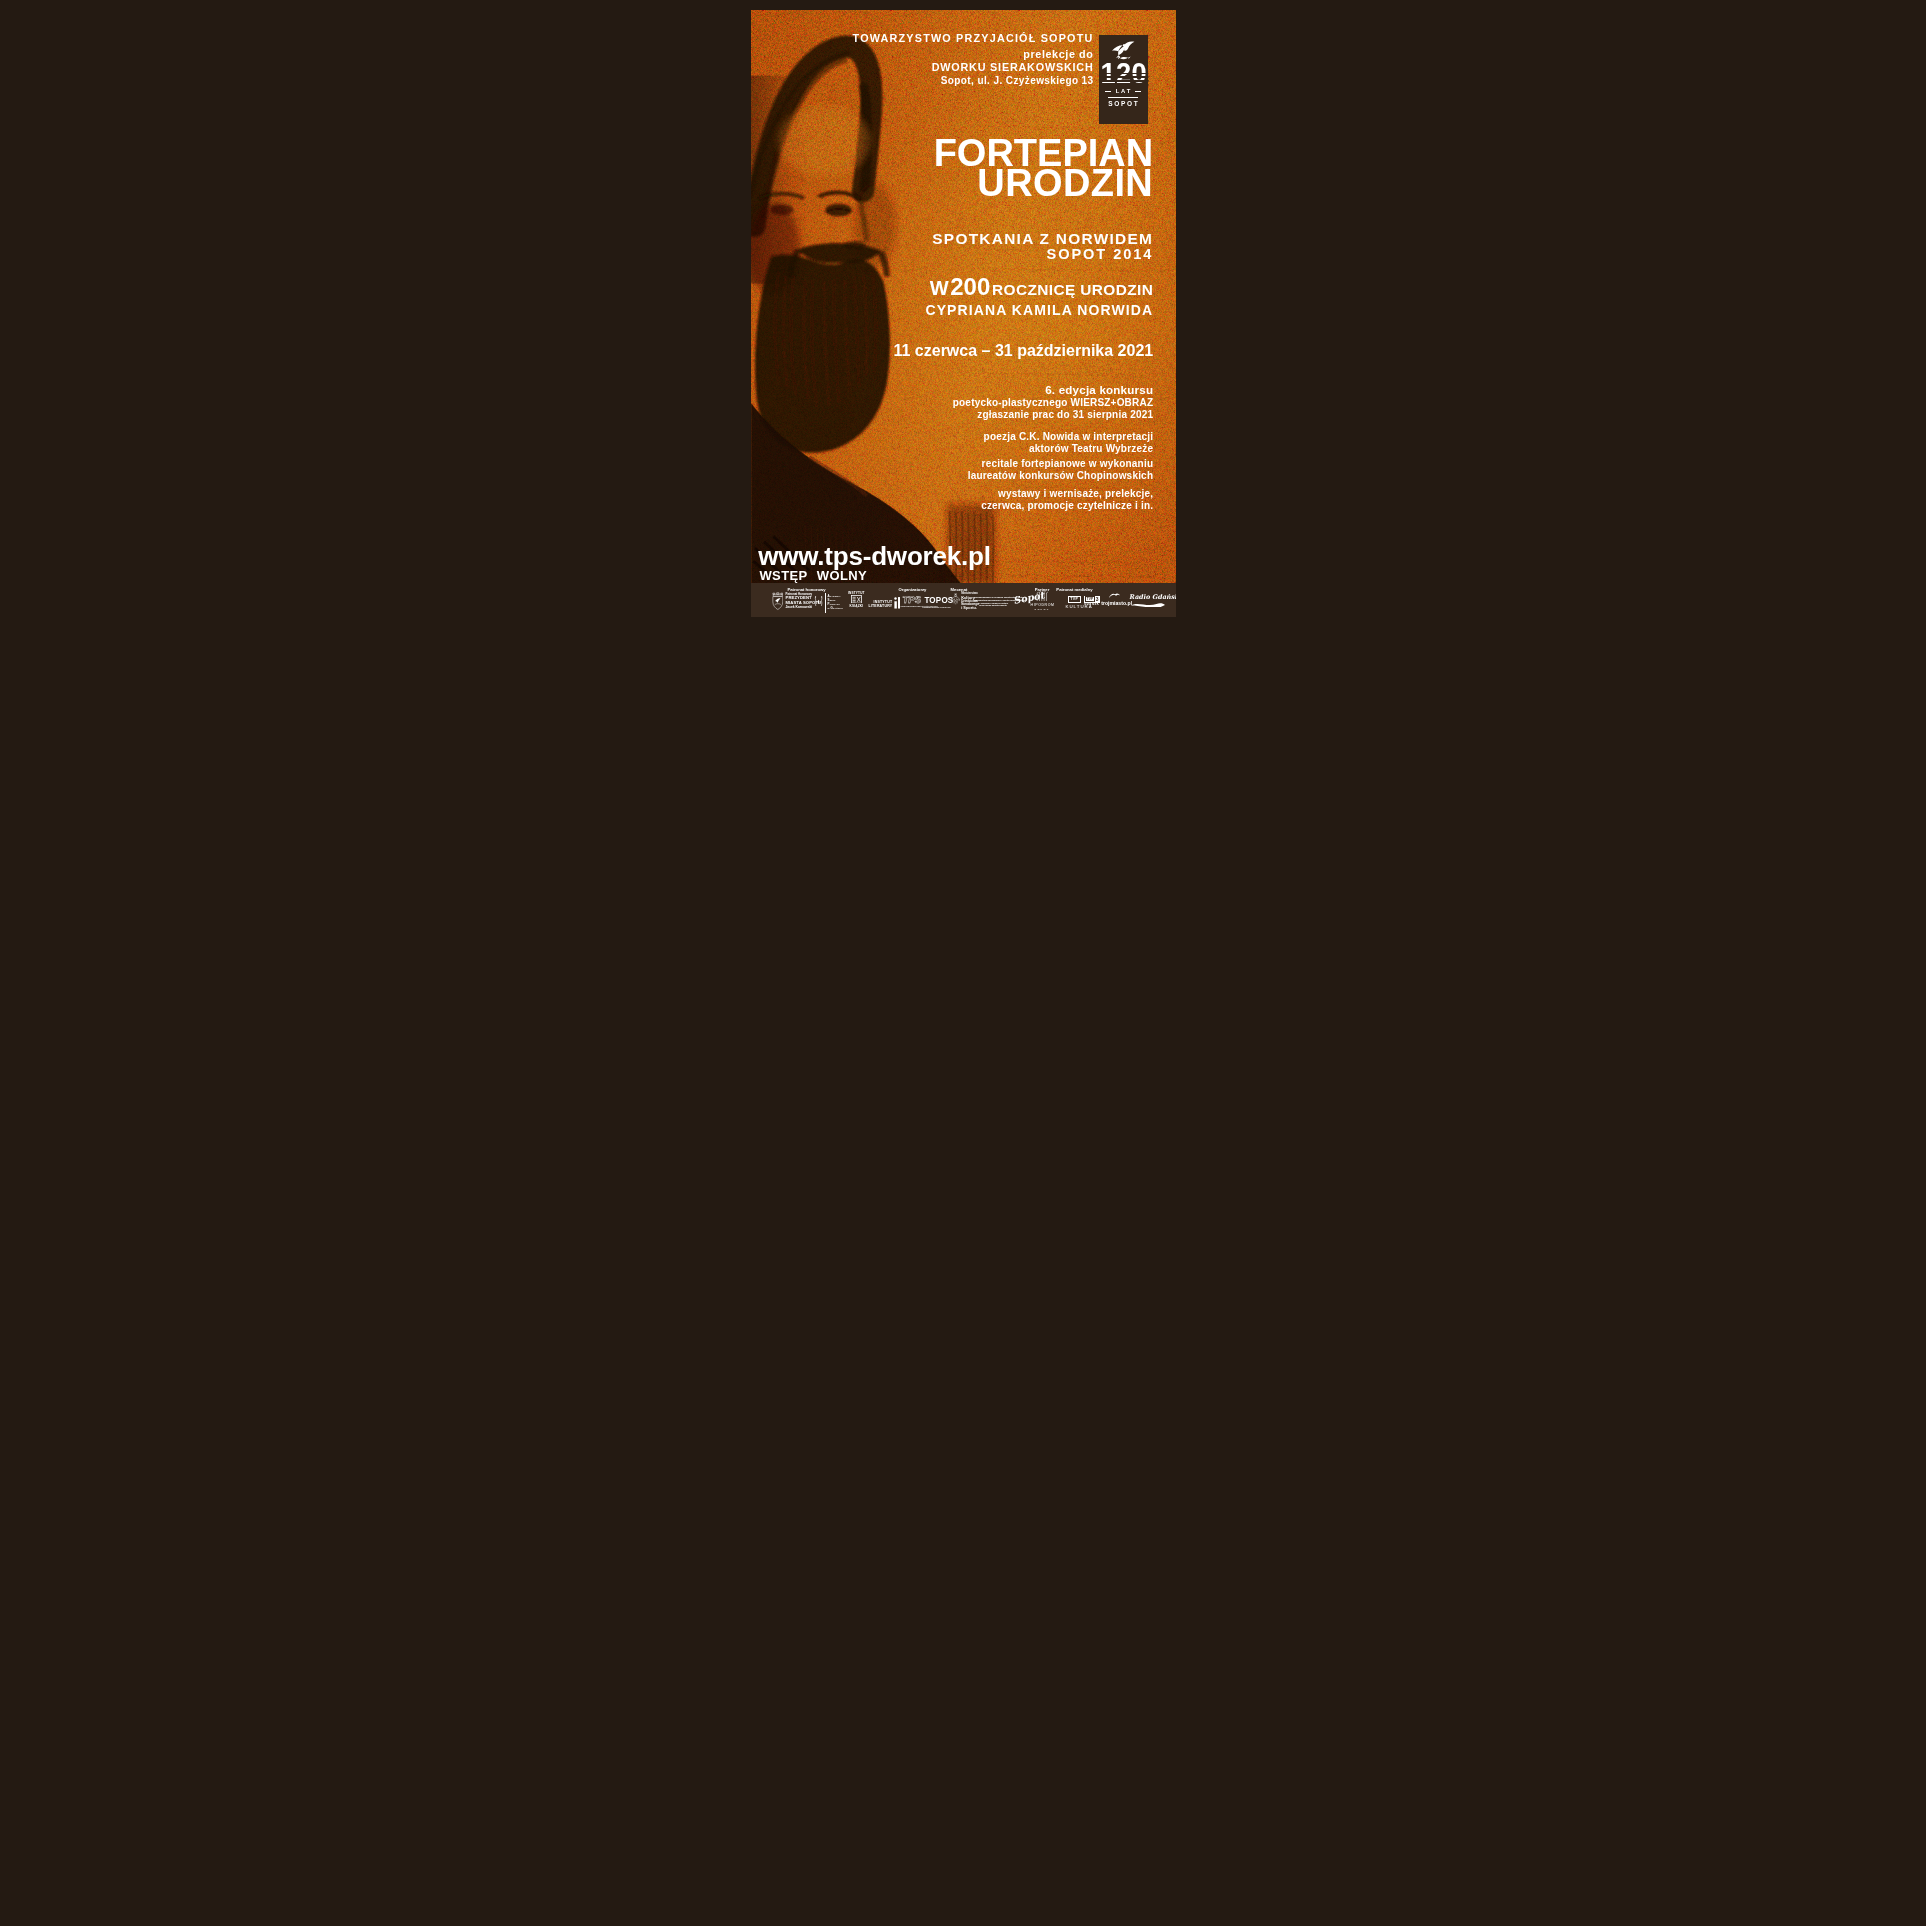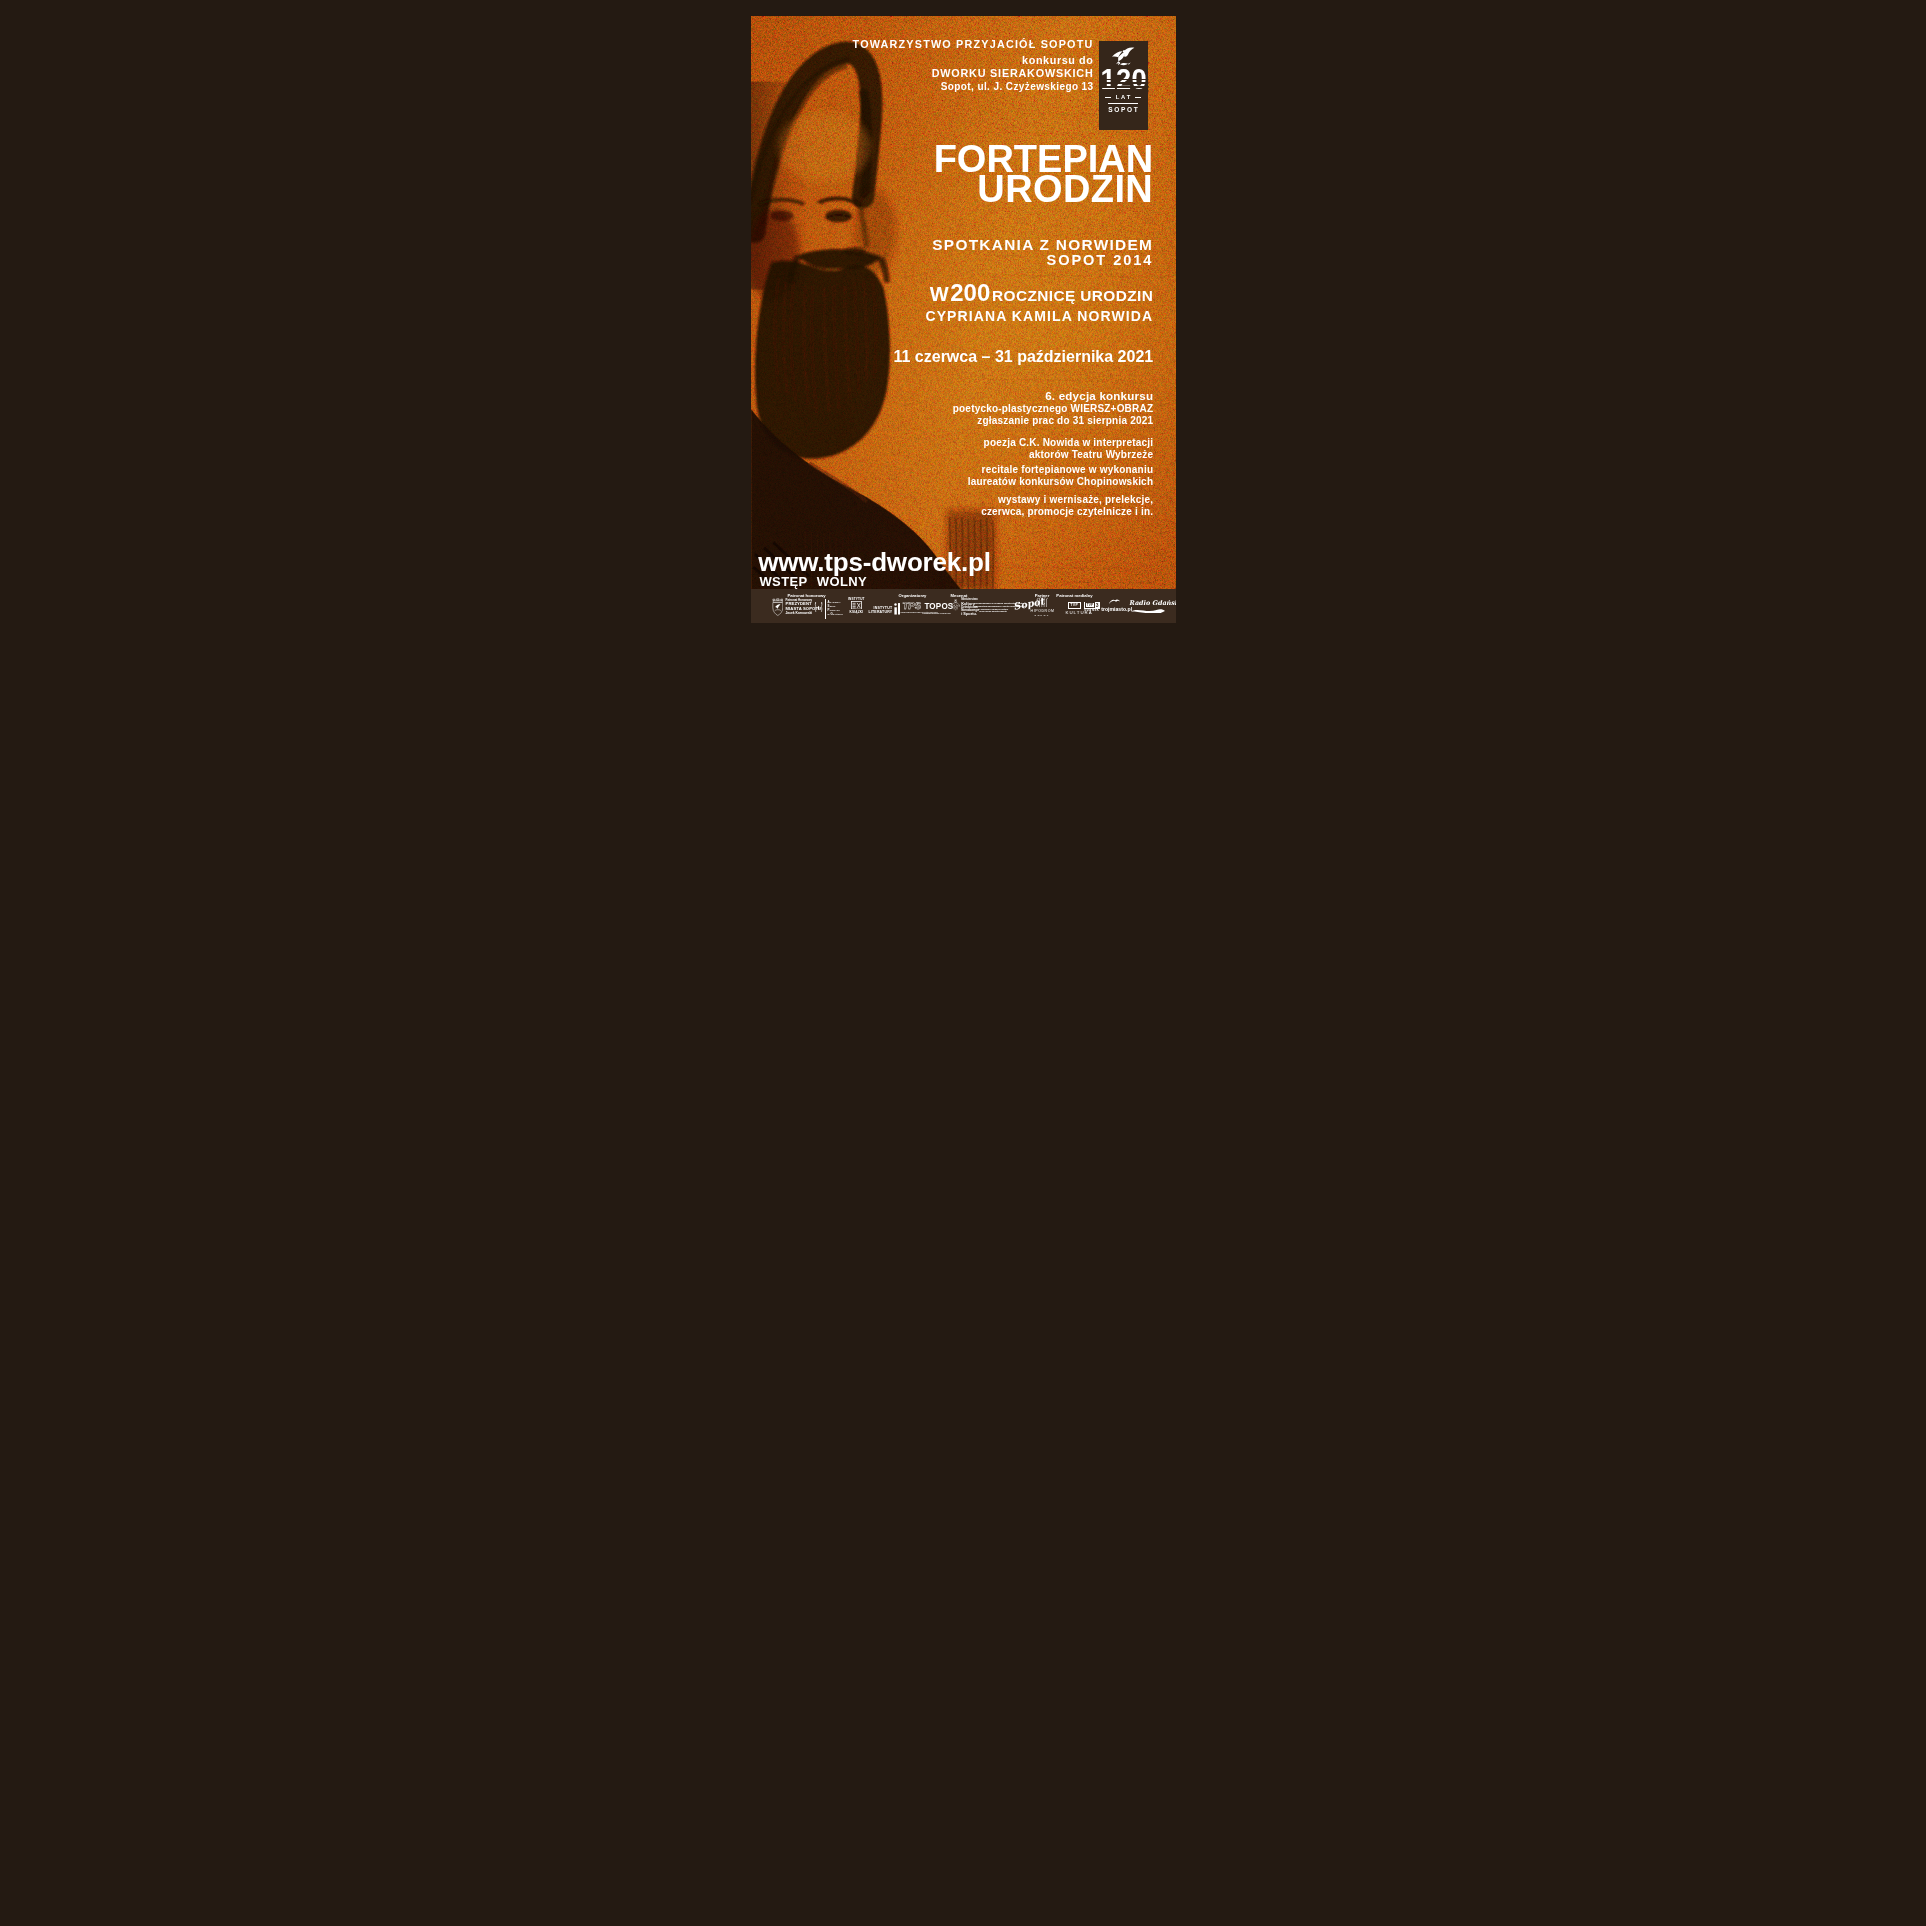--- a/index.html
+++ b/index.html
@@ -1,16 +1,16 @@
 <!DOCTYPE html>
 <html style="font-size:6.2px"><head>
 <meta charset="utf-8">
 <style>
   html,body{margin:0;padding:0;background:#241a12;}
-  .poster{position:relative;width:425px;height:607px;margin:16px auto;overflow:hidden;
+  .poster{position:relative;width:425px;height:607px;margin:10px auto;overflow:hidden;
     background:
       radial-gradient(90% 60% at 72% 52%, rgba(205,130,40,.38), rgba(205,130,40,0) 70%),
       radial-gradient(70% 45% at 80% 12%, rgba(190,115,35,.25), rgba(190,115,35,0) 70%),
       linear-gradient(105deg,#84440f 0%, #9a5016 30%, #a85a1c 55%, #9a4d14 80%, #8a4512 100%);
     font-family:"Liberation Sans","DejaVu Sans",sans-serif;}
   .layer{position:absolute;left:0;top:0;}
   .noise{width:425px;height:573px;pointer-events:none;}
   .noise.n1{mix-blend-mode:overlay;opacity:.78;}
   .noise.n2{mix-blend-mode:multiply;opacity:.20;}
   .txt{position:absolute;color:#fff;font-weight:bold;white-space:nowrap;}
@@ -219,21 +219,21 @@
   <svg class="layer noise n2" viewBox="0 0 1102 1488" width="425" height="573">
     <filter id="gr2">
         <feTurbulence type="fractalNoise" baseFrequency="0.62" numOctaves="2" seed="11" stitchTiles="stitch"></feTurbulence>
       <feColorMatrix type="matrix" values="1.2 0 0 0 0  0 1.2 0 0 0  0 0 1.2 0 0  0 0 0 0 0.9"></feColorMatrix>
       </filter>
     <rect width="100%" height="100%" filter="url(#gr2)"></rect>
   </svg>
 
   <div class="txt org-block">
     <div class="org-l1">TOWARZYSTWO PRZYJACIÓŁ SOPOTU</div>
-    <div class="org-l2">konkursu do</div>
+    <div class="org-l2">prelekcje do</div>
     <div class="org-l3">DWORKU SIERAKOWSKICH</div>
     <div class="org-l4">Sopot, ul. J. Czyżewskiego 13</div>
   </div>
 
   <div class="badge">
     <svg width="25.4" height="21" viewBox="0 0 76 58">
       <g fill="#fff">
         <path d="M6,30 C14,19 26,13 38,13 C31,19 27,25 25,31 C18,29 11,29 6,30 Z"></path>
         <path d="M25,31 C31,24 38,19 45,12 C47,17 45,23 41,29 C37,37 31,41 25,43 C24,38 24,34 25,31 Z"></path>
         <path d="M42,14 C48,5 60,0 73,3 C64,8 58,14 54,23 C50,30 46,31 42,28 C43,23 43,18 42,14 Z"></path>

